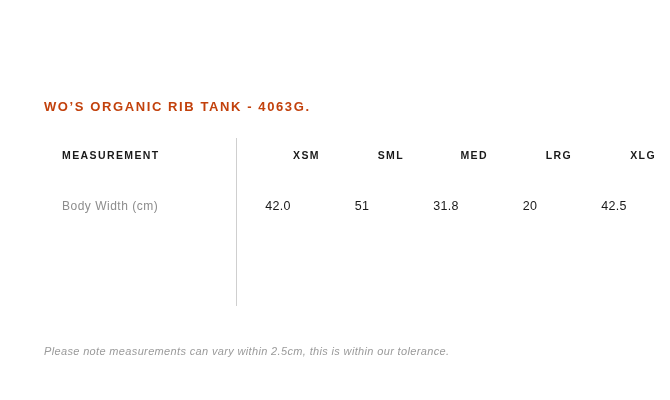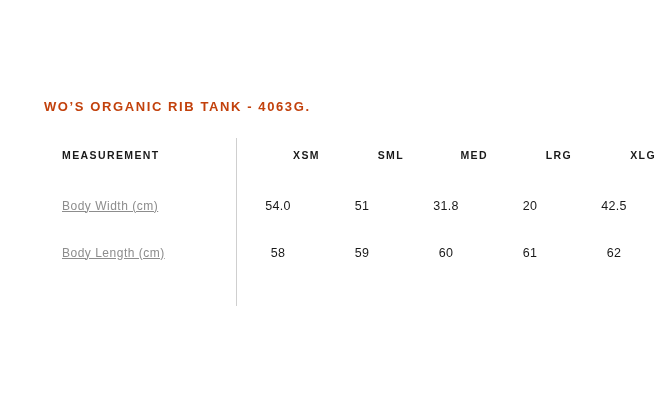--- a/index.html
+++ b/index.html
@@ -78,21 +78,20 @@
     font-size: 12.5px;
     color: #1a1a1a;
     letter-spacing: 0.3px;
   }
   .data-row td.row-label {
     text-align: left;
     padding-left: 2px;
     color: #8d8d8d;
     font-size: 12px;
     letter-spacing: 0.5px;
-    text-decoration: underline;
   }
   .data-row td.value {
     text-align: center;
   }
   
   .divider {
     position: absolute;
     left: 176px;
     top: 10px;
     width: 1px;
@@ -135,33 +134,26 @@
             <th class="size-head">XSM</th>
             <th class="size-head">SML</th>
             <th class="size-head">MED</th>
             <th class="size-head">LRG</th>
             <th class="size-head">XLG</th>
           </tr>
         </thead>
         <tbody>
           <tr class="data-row">
             <td class="row-label">Body Width (cm)</td>
-            <td class="value">54.0</td>
+            <td class="value">42.0</td>
             <td class="value">51</td>
             <td class="value">31.8</td>
             <td class="value">20</td>
             <td class="value">42.5</td>
           </tr>
-          <tr class="data-row">
-            <td class="row-label">Body Length (cm)</td>
-            <td class="value">58</td>
-            <td class="value">59</td>
-            <td class="value">60</td>
-            <td class="value">61</td>
-            <td class="value">62</td>
-          </tr>
         </tbody>
       </table>
     </div>
 
+    <div class="note">Please note measurements can vary within 2.5cm, this is within our tolerance.</div>
 
   </div>
 </div>
 
 </body></html>

